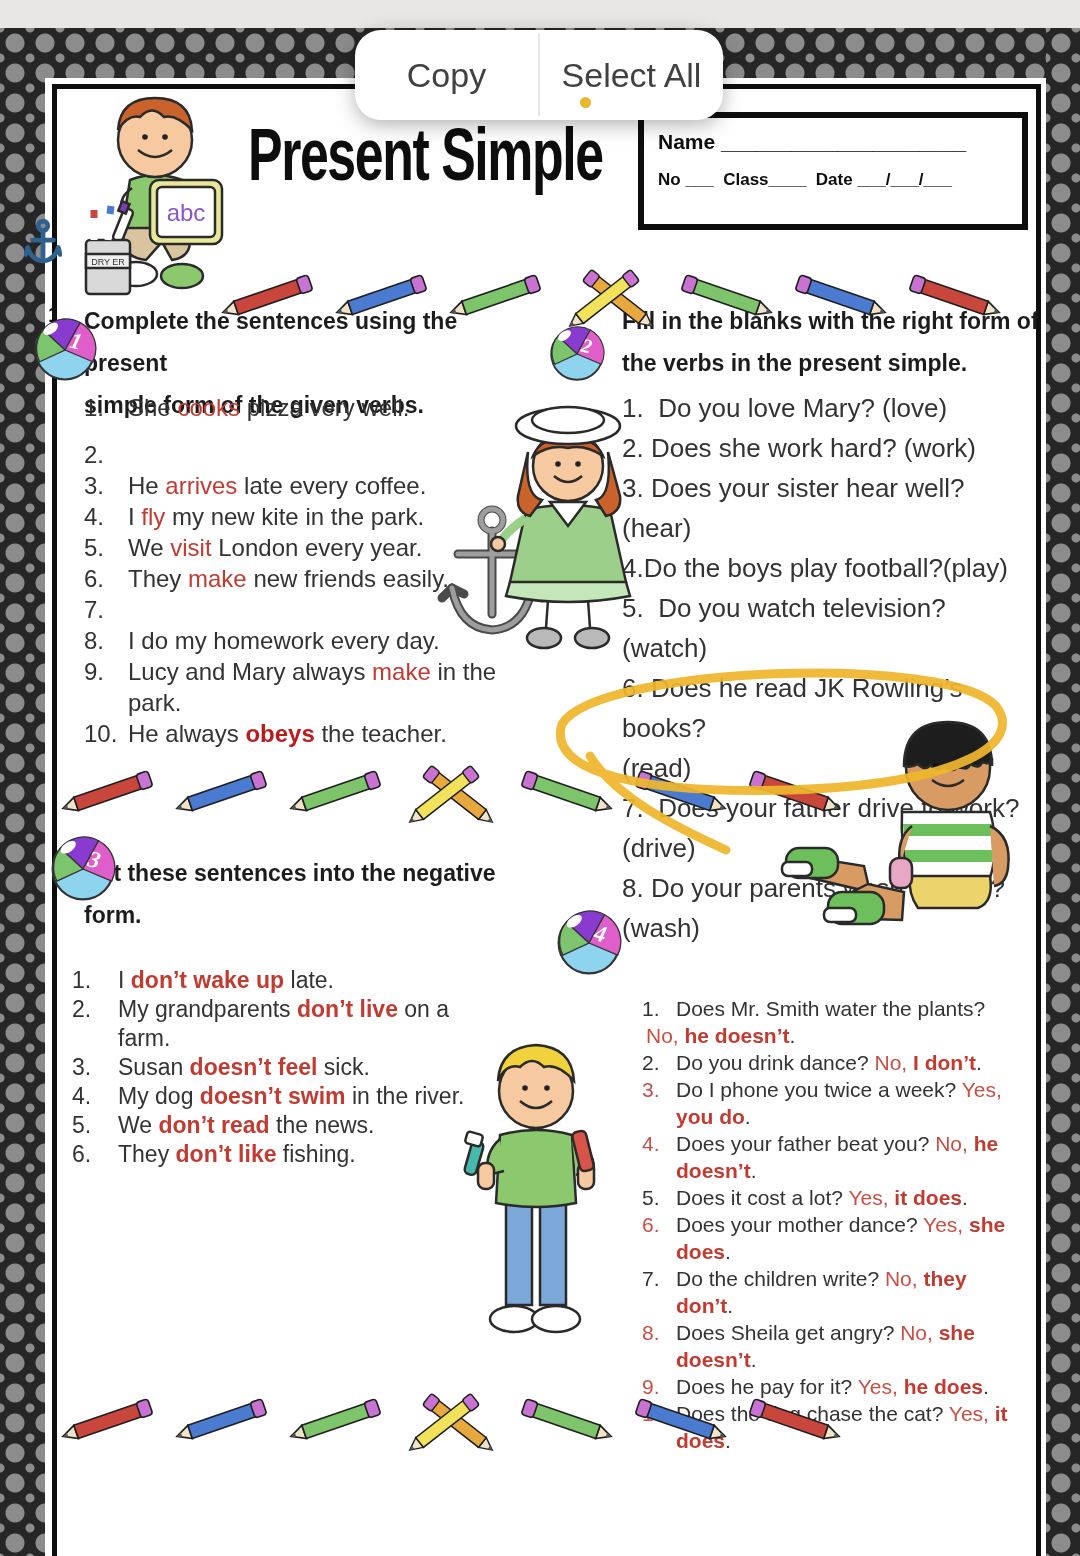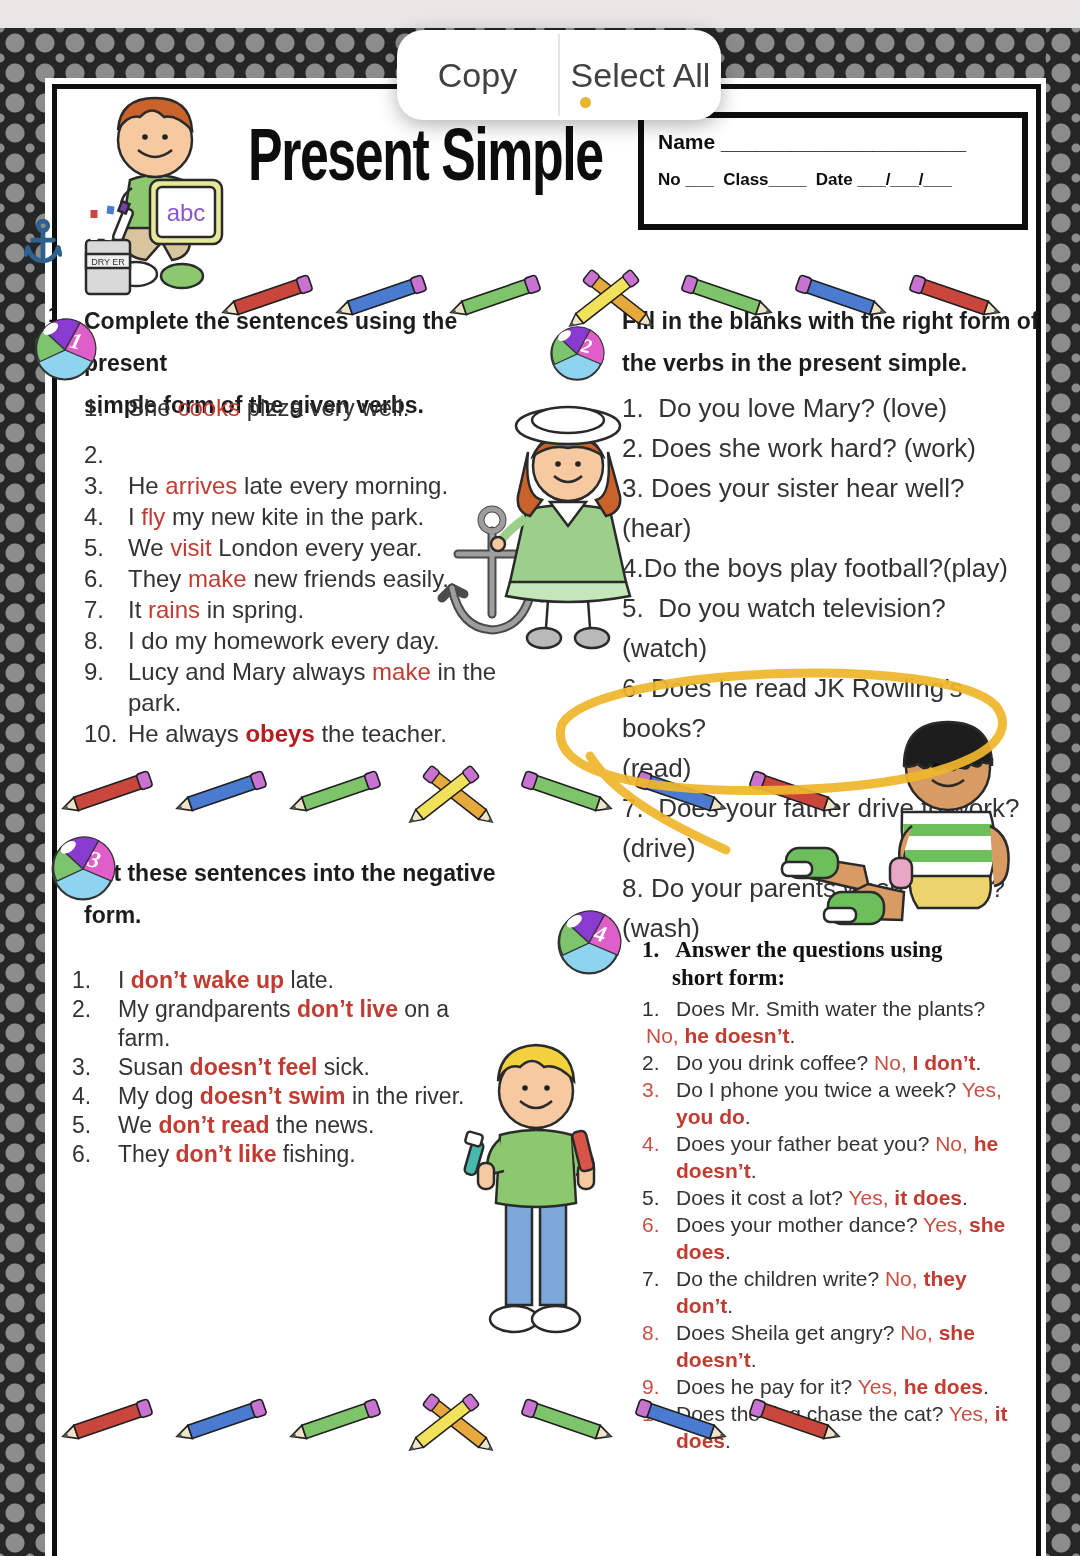--- a/index.html
+++ b/index.html
@@ -13,22 +13,22 @@
           radial-gradient(circle, var(--dot,#8c8c8c) 4px, transparent 5px);
         background-size:30px 30px,30px 30px;
         background-position:0 0,15px 15px;}
   .dots-top{position:absolute;left:0;top:28px;width:1080px;height:50px;}
   .dots-left{position:absolute;left:0;top:28px;width:45px;height:1528px;}
   .dots-right{position:absolute;left:1046px;top:28px;width:34px;height:1528px;}
   .page{position:absolute;left:45px;top:78px;width:1001px;height:1478px;background:#ffffff;}
   .frame{position:absolute;left:52px;top:84px;width:989px;height:1490px;border:5px solid #0e0e0e;border-bottom:none;z-index:1;}
 
   
-  .ctx-menu{position:absolute;left:355px;top:30px;width:324px;height:90px;background:#fff;border-radius:26px;
-            box-shadow:0 5px 20px rgba(0,0,0,.30);display:flex;align-items:stretch;z-index:10;margin-left:42px;}
+  .ctx-menu{position:absolute;left:355px;top:30px;width:368px;height:90px;background:#fff;border-radius:26px;
+            box-shadow:0 5px 20px rgba(0,0,0,.30);display:flex;align-items:stretch;z-index:10;}
   .ctx-btn{flex:1;display:flex;align-items:center;justify-content:center;font-size:34px;color:var(--menutext,#414141);cursor:pointer;}
   .ctx-div{width:2px;background:#e6e6e6;margin:4px 0;}
   .caret-dot{position:absolute;left:580px;top:97px;width:11px;height:11px;border-radius:50%;background:var(--caret,#e9b62f);z-index:11;}
 
   
   .title{position:absolute;left:248px;top:112px;width:560px;font-weight:700;font-size:74px;color:#0d0d0d;
          transform:scaleX(0.70);transform-origin:left top;letter-spacing:-2px;white-space:nowrap;z-index:2;}
   .name-box{position:absolute;left:638px;top:112px;width:390px;height:118px;border:6px solid #0d0d0d;background:#fff;
             padding:12px 14px;z-index:2;}
   .name-line{font-weight:700;font-size:21px;color:#0d0d0d;white-space:pre;}
@@ -384,37 +384,36 @@
   <div class="x-list" id="ex1-list">
       <div class="row gap">
         <span class="rnum">1.</span>
         <span class="rbody"><span>She </span><span class="seg-red">cooks</span><span> pizza very well.</span></span>
       </div>
       <div class="row">
         <span class="rnum">2.</span>
       </div>
       <div class="row">
         <span class="rnum">3.</span>
-        <span class="rbody"><span>He </span><span class="seg-red">arrives</span><span> late every morning.</span></span>
+        <span class="rbody"><span>He </span><span class="seg-red">arrives</span><span> late every coffee.</span></span>
       </div>
       <div class="row">
         <span class="rnum">4.</span>
         <span class="rbody"><span>I </span><span class="seg-red">fly</span><span> my new kite in the park.</span></span>
       </div>
       <div class="row">
         <span class="rnum">5.</span>
         <span class="rbody"><span>We </span><span class="seg-red">visit</span><span> London every year.</span></span>
       </div>
       <div class="row">
         <span class="rnum">6.</span>
         <span class="rbody"><span>They </span><span class="seg-red">make</span><span> new friends easily.</span></span>
       </div>
       <div class="row">
         <span class="rnum">7.</span>
-        <span class="rbody"><span>It </span><span class="seg-red">rains</span><span> in spring.</span></span>
       </div>
       <div class="row">
         <span class="rnum">8.</span>
         <span class="rbody"><span>I do my homework every day.</span></span>
       </div>
       <div class="row">
         <span class="rnum">9.</span>
         <span class="rbody"><span>Lucy and Mary always </span><span class="seg-red">make</span><span> in the park.</span></span>
       </div>
       <div class="row">
@@ -578,30 +577,29 @@
   <div class="ball" id="ball4">
       <svg viewBox="0 0 76 76" width="100%" height="100%">
     <circle cx="38" cy="38" r="35" fill="#8fd4ef" stroke="#333" stroke-width="2.5"></circle>
     <path d="M38,38 L12,14 A35,35 0 0 1 56,5.5 Z" fill="#8a3bcf" stroke="#333" stroke-width="1.5"></path>
     <path d="M38,38 L56,5.5 A35,35 0 0 1 71,52 Z" fill="#df5ec9" stroke="#333" stroke-width="1.5"></path>
     <path d="M38,38 L12,14 A35,35 0 0 0 8,52 Z" fill="#7cc46e" stroke="#333" stroke-width="1.5"></path>
     <ellipse cx="21" cy="13" rx="10" ry="5.5" fill="#fff" transform="rotate(-35 21 13)"></ellipse>
     <text x="49" y="36" font-size="27" fill="#fff" font-style="italic" font-weight="bold" text-anchor="middle" font-family="Liberation Serif, serif" transform="rotate(14 49 36)">4</text>
       </svg>
     </div>
-  <div id="ex4-head">1.&nbsp;&nbsp; Answer the questions using short form:</div>
   <div class="x-list" id="ex4-list">
       <div class="row">
         <span class="rnum">1.</span>
         <span class="rbody"><span>Does Mr. Smith water the plants?</span></span>
       </div>
       <div class="x4answer"><span class="seg-lred">No, </span><span class="seg-rb">he doesn’t</span><span>.</span></div>
       <div class="row">
         <span class="rnum">2.</span>
-        <span class="rbody"><span>Do you drink coffee? </span><span class="seg-lred">No, </span><span class="seg-rb">I don’t</span><span>.</span></span>
+        <span class="rbody"><span>Do you drink dance? </span><span class="seg-lred">No, </span><span class="seg-rb">I don’t</span><span>.</span></span>
       </div>
       <div class="row">
         <span class="rnum num-red">3.</span>
         <span class="rbody"><span>Do I phone you twice a week? </span><span class="seg-lred">Yes, </span><span class="seg-rb">you do</span><span>.</span></span>
       </div>
       <div class="row">
         <span class="rnum num-red">4.</span>
         <span class="rbody"><span>Does your father beat you? </span><span class="seg-lred">No, </span><span class="seg-rb">he doesn’t</span><span>.</span></span>
       </div>
       <div class="row">

